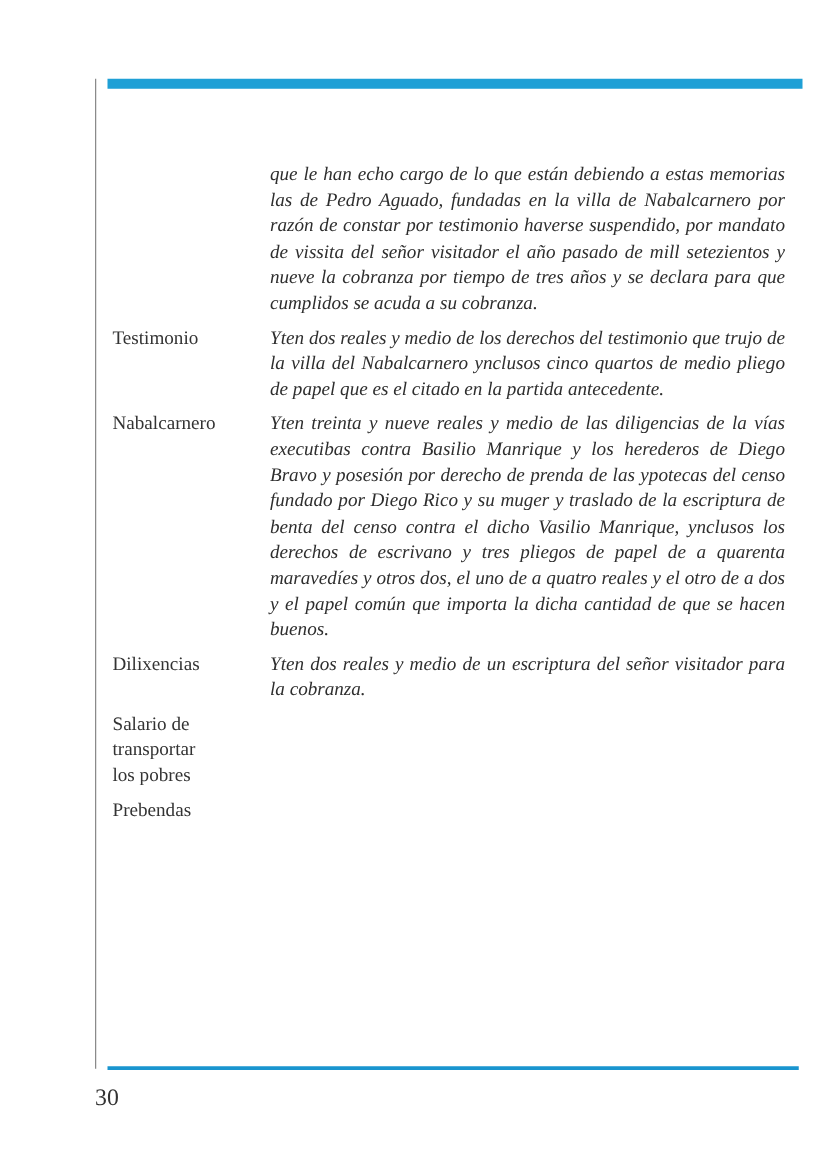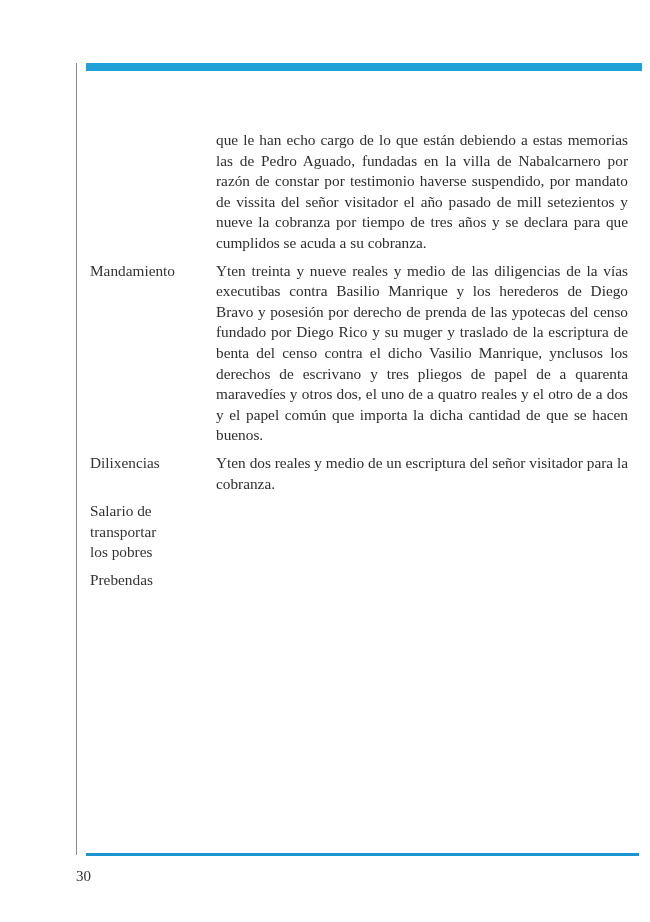--- a/index.html
+++ b/index.html
@@ -42,21 +42,21 @@
       top: 853px;
       width: 553px;
       height: 3px;
       background: #1a95cf;
     }
     .page-number {
       position: absolute;
       left: 76px;
       top: 868px;
       font-family: "Liberation Serif", serif;
-      font-size: 15px;
+      font-size: 19px;
       color: #333;
     }
     .content {
       position: absolute;
       left: 90px;
       top: 130px;
       width: 548px;
     }
     .entry {
       position: relative;
@@ -74,39 +74,44 @@
     }
     .text {
       width: 412px;
       flex: 0 0 412px;
       font-family: "Liberation Serif", serif;
       font-size: 15.3px;
       line-height: 20.6px;
       text-align: justify;
       color: #2e2e2e;
       white-space: pre-line;
+      font-style: italic;
     }
     .text-offset { padding-top: 41px; }
     .entry.first .label { visibility: hidden; }
     .label.multi { white-space: pre-line; }
   </style>
 </head>
 <body>
 
 <div class="page">
   <div class="top-rule"></div>
   <div class="left-rule"></div>
 
   <div class="content">
     <div class="entry first">
       <div class="label"></div>
       <div class="text">que le han echo cargo de lo que están debiendo a estas memorias las de Pedro Aguado, fundadas en la villa de Nabalcarnero por razón de constar por testimonio haverse suspendido, por mandato de vissita del señor visitador el año pasado de mill setezientos y nueve la cobranza por tiempo de tres años y se declara para que cumplidos se acuda a su cobranza.</div>
     </div>
     <div class="entry">
-      <div class="label">Mandamiento</div>
+      <div class="label">Testimonio</div>
+      <div class="text">Yten dos reales y medio de los derechos del testimonio que trujo de la villa del Nabalcarnero ynclusos cinco quartos de medio pliego de papel que es el citado en la partida antecedente.</div>
+    </div>
+    <div class="entry">
+      <div class="label">Nabalcarnero</div>
       <div class="text">Yten treinta y nueve reales y medio de las diligencias de la vías executibas contra Basilio Manrique y los herederos de Diego Bravo y posesión por derecho de prenda de las ypotecas del censo fundado por Diego Rico y su muger y traslado de la escriptura de benta del censo contra el dicho Vasilio Manrique, ynclusos los derechos de escrivano y tres pliegos de papel de a quarenta maravedíes y otros dos, el uno de a quatro reales y el otro de a dos y el papel común que importa la dicha cantidad de que se hacen buenos.</div>
     </div>
     <div class="entry">
       <div class="label">Dilixencias</div>
       <div class="text">Yten dos reales y medio de un escriptura del señor visitador para la cobranza.</div>
     </div>
     <div class="entry">
       <div class="label multi">Salario de
 transportar
 los pobres</div>

